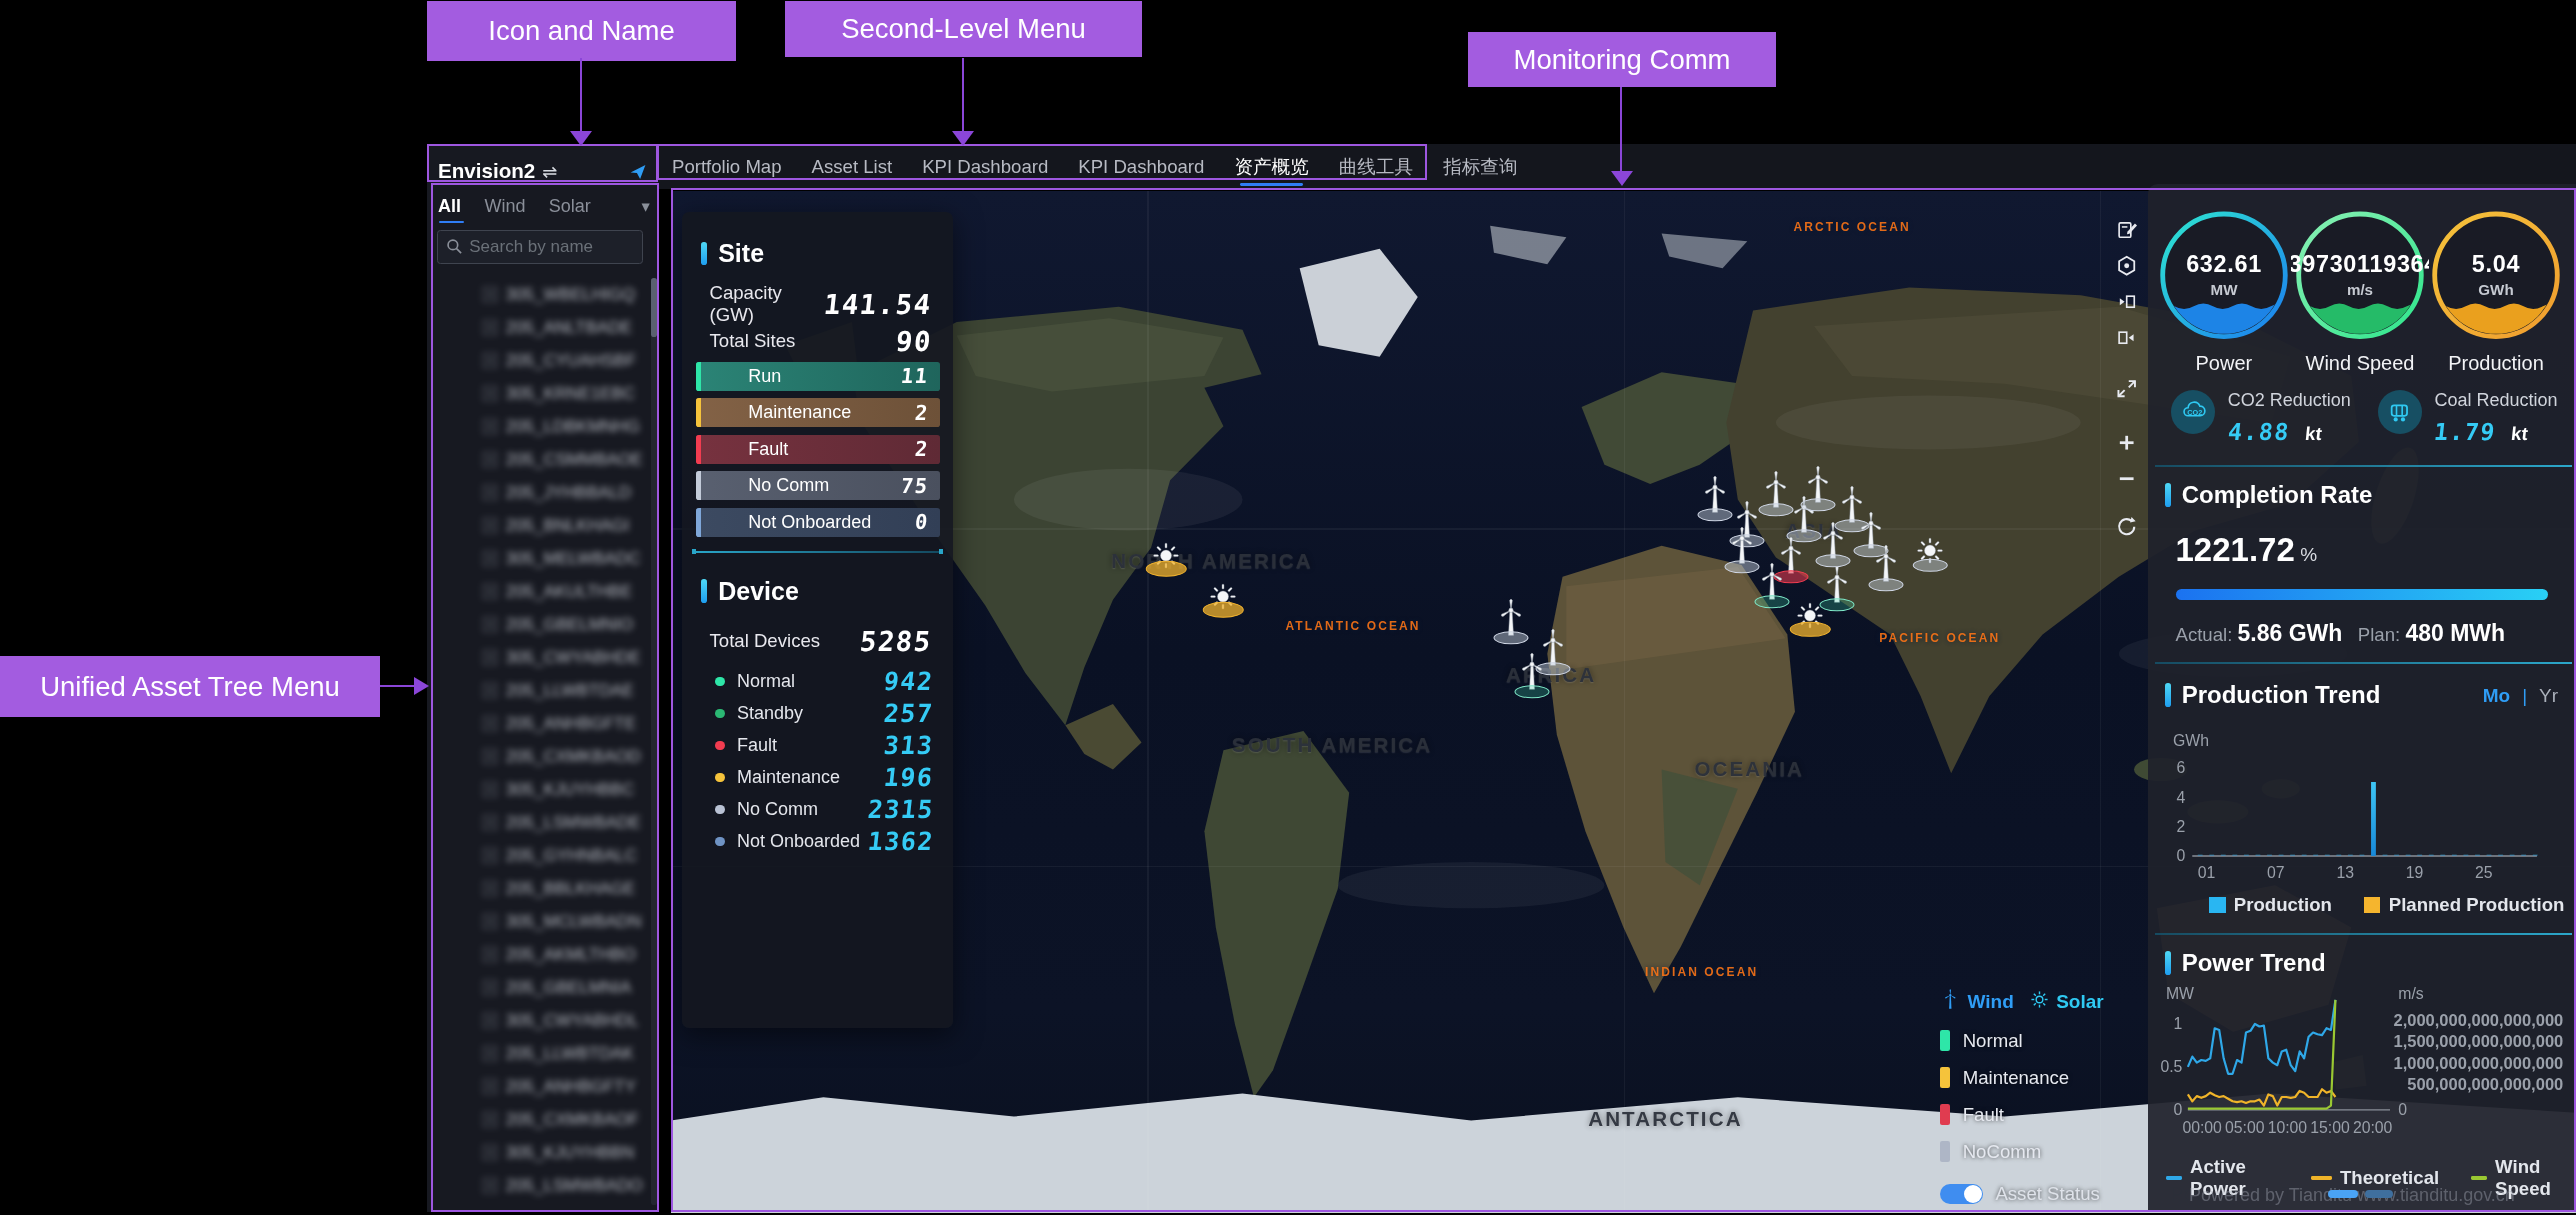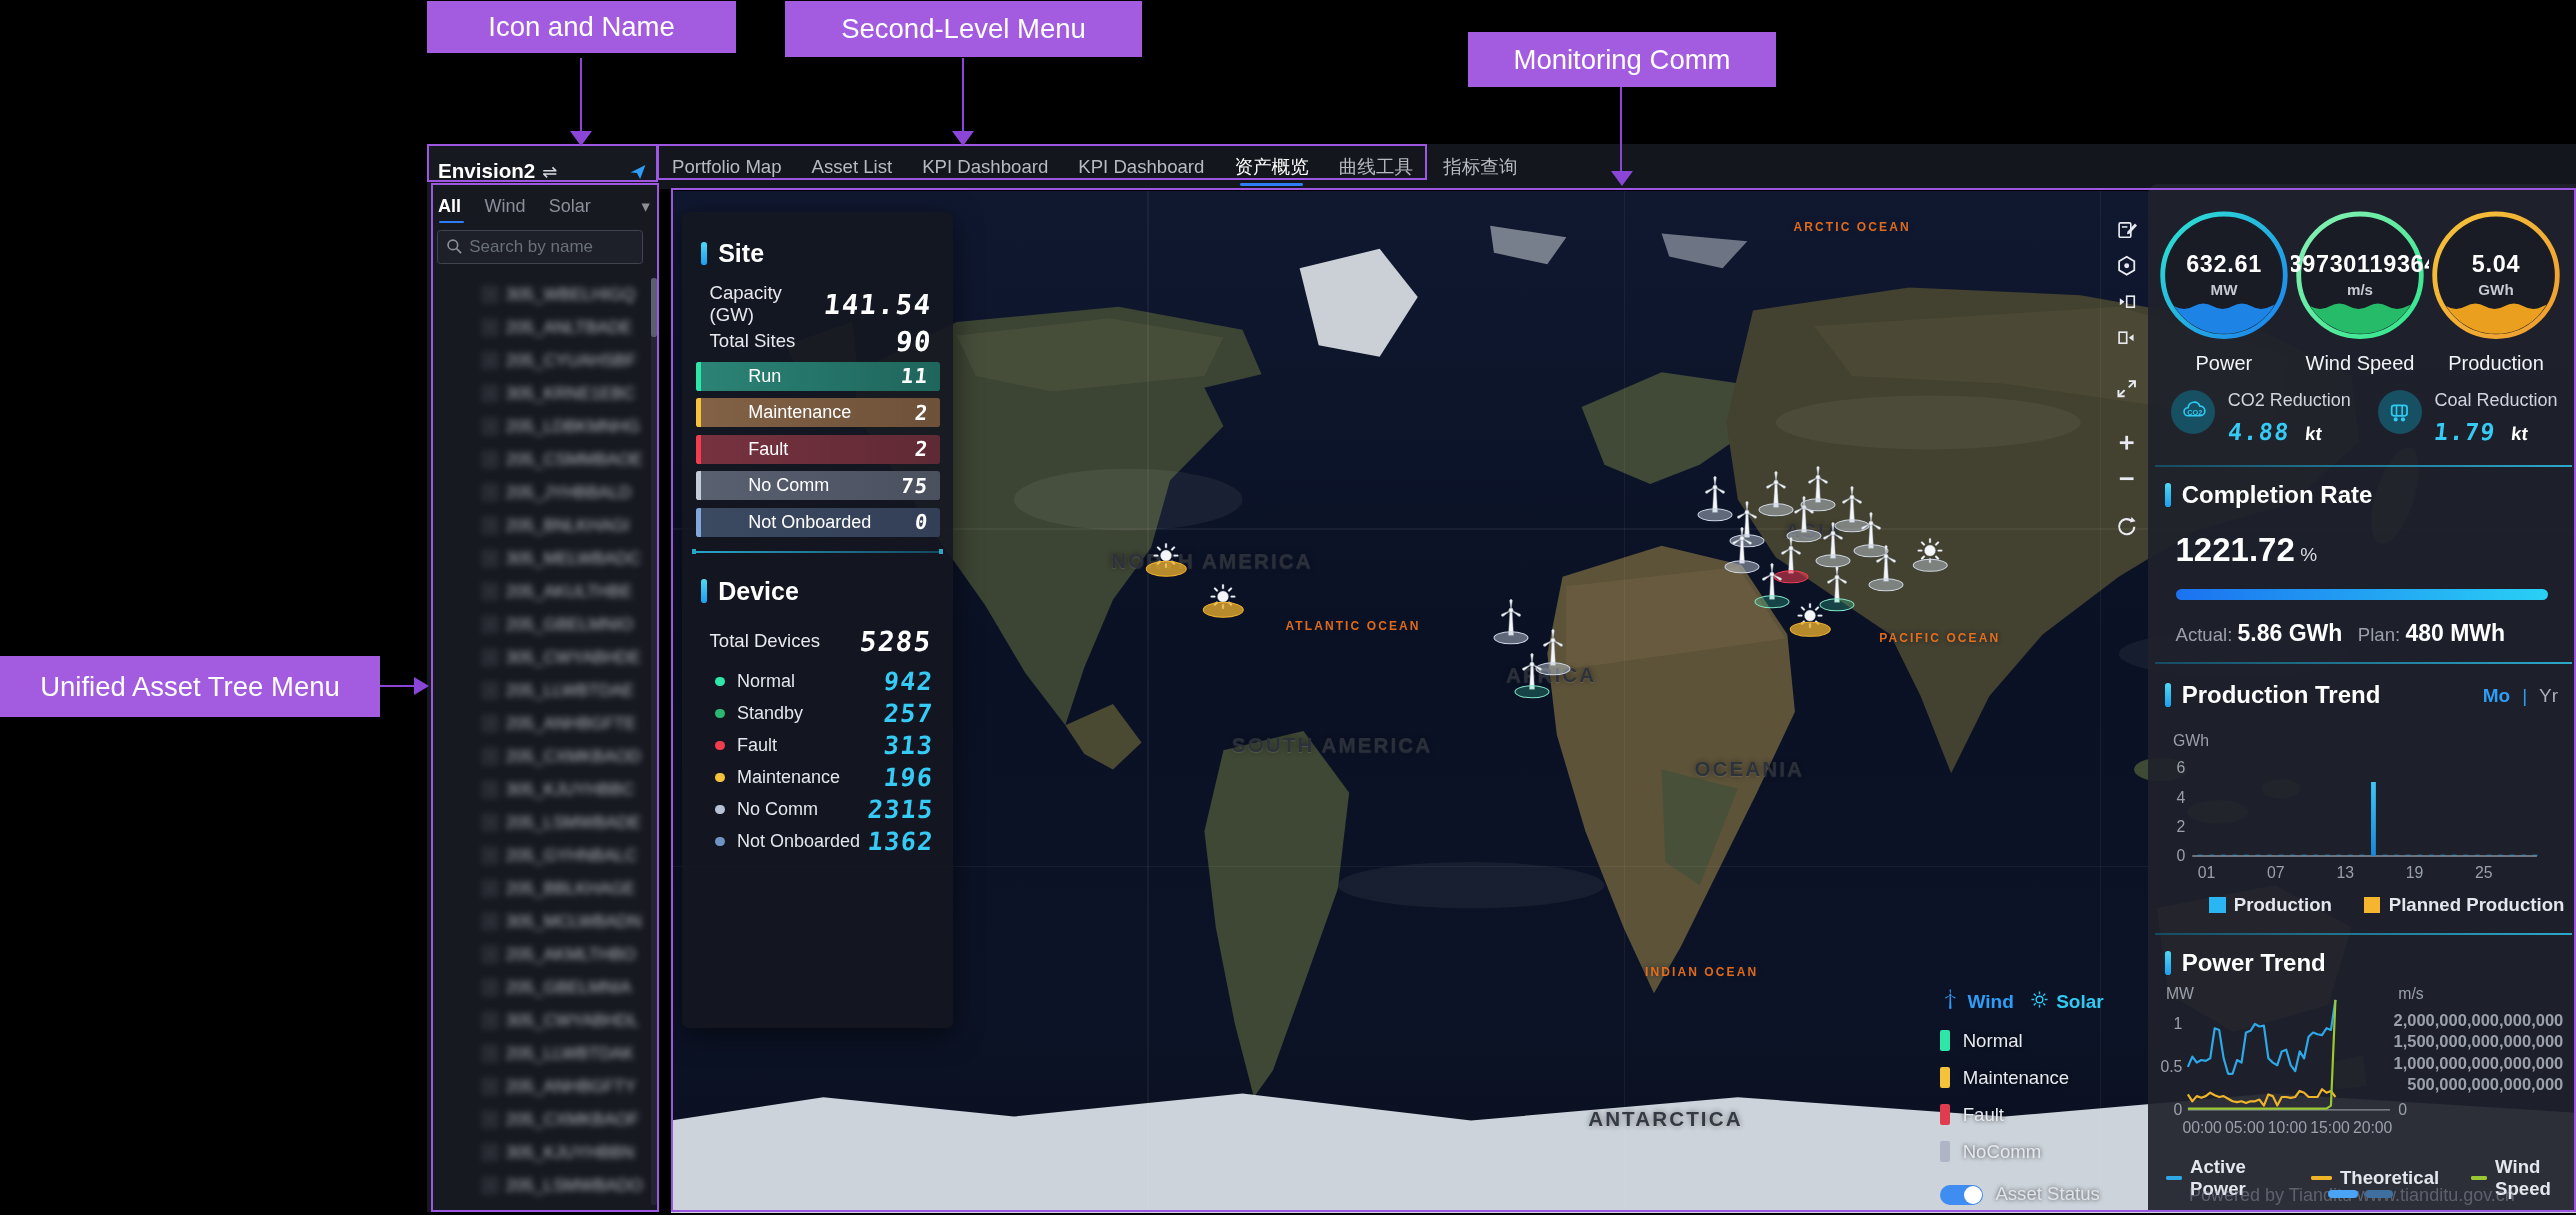--- a/index.html
+++ b/index.html
@@ -88,21 +88,21 @@
   #map-toolbar{position:absolute;left:1438px;top:20.6px;width:36px;z-index:7;}
   .tool{width:36px;height:36px;display:flex;align-items:center;justify-content:center;
         color:#e8eaf0;cursor:pointer;}
   
   #map-legend{position:absolute;left:1269px;top:798px;width:179px;z-index:7;}
   #legend-head{display:flex;align-items:center;gap:6.9px;font-size:19px;font-weight:bold;color:#2f9df5;}
   #legend-head .solar{color:#2fc9f2;}
   .leg-row{display:flex;align-items:center;gap:12.4px;margin-top:15px;}
   .leg-swatch{width:10.3px;height:20.6px;border-radius:2.1px;}
   .leg-row span{font-size:18.6px;color:#e6e9f0;text-shadow:0 0 4.1px rgba(0,0,0,.7);}
-  #leg-toggle-row{display:flex;align-items:flex-end;gap:12.4px;margin-top:20.6px;}
+  #leg-toggle-row{display:flex;align-items:center;gap:12.4px;margin-top:20.6px;}
   .toggle{width:43px;height:20.6px;border-radius:11px;background:#3f8df0;position:relative;}
   .toggle .knob{position:absolute;right:1.4px;top:1.4px;width:18px;height:18px;border-radius:50%;background:#fff;}
   #watermark{position:absolute;left:1500px;top:992px;width:482px;font-size:18.6px;
              color:rgba(200,206,216,0.38);letter-spacing:0.7px;z-index:3;}
   
   #rpanel{position:absolute;left:2148px;top:184px;width:428px;height:1028px;
           background:rgba(31,33,43,0.93);border-top-left-radius:9.6px;z-index:8;}
   .gauge{position:absolute;width:138px;text-align:center;}
   .gauge .glabel{font-size:20px;color:#f2f3f6;margin-top:1.4px;}
   .eco-cell{position:absolute;display:flex;align-items:flex-start;gap:12.4px;}
@@ -127,21 +127,21 @@
   .chart-legend{position:absolute;display:flex;gap:32px;align-items:center;}
   .cl-item{display:flex;align-items:center;gap:8.3px;font-size:18.6px;color:#e3e6ec;font-weight:bold;}
   .cl-sw{width:16.5px;height:16.5px;}
   .cl-dash{width:20.6px;height:3.4px;border-radius:1.4px;}
   .pill{position:absolute;height:7.6px;border-radius:4.1px;}
   text{font-family:"Liberation Sans",sans-serif;}
 </style>
 </head>
 <body>
 
-<div class="anno-box" style="left:427px;top:1.4px;width:309px;height:52px">Icon and Name</div>
+<div class="anno-box" style="left:427px;top:1.4px;width:309px;height:60px">Icon and Name</div>
 <div class="anno-box" style="left:785px;top:1.4px;width:357px;height:56px">Second-Level Menu</div>
 <div class="anno-box" style="left:1468px;top:32px;width:308px;height:55px">Monitoring Comm</div>
 <div class="anno-box" style="left:0px;top:656px;width:380px;height:61px">Unified Asset Tree Menu</div>
 <div class="anno-line" style="left:580px;top:58px;width:2.1px;height:76px"></div>
 <div class="anno-arrow-down" style="left:570px;top:131px"></div>
 <div class="anno-line" style="left:962px;top:58px;width:2.1px;height:76px"></div>
 <div class="anno-arrow-down" style="left:952px;top:131px"></div>
 <div class="anno-line" style="left:1620px;top:87px;width:2.1px;height:87px"></div>
 <div class="anno-arrow-down" style="left:1611px;top:171px"></div>
 <div class="anno-line" style="left:380px;top:685px;width:37px;height:2.1px"></div>

